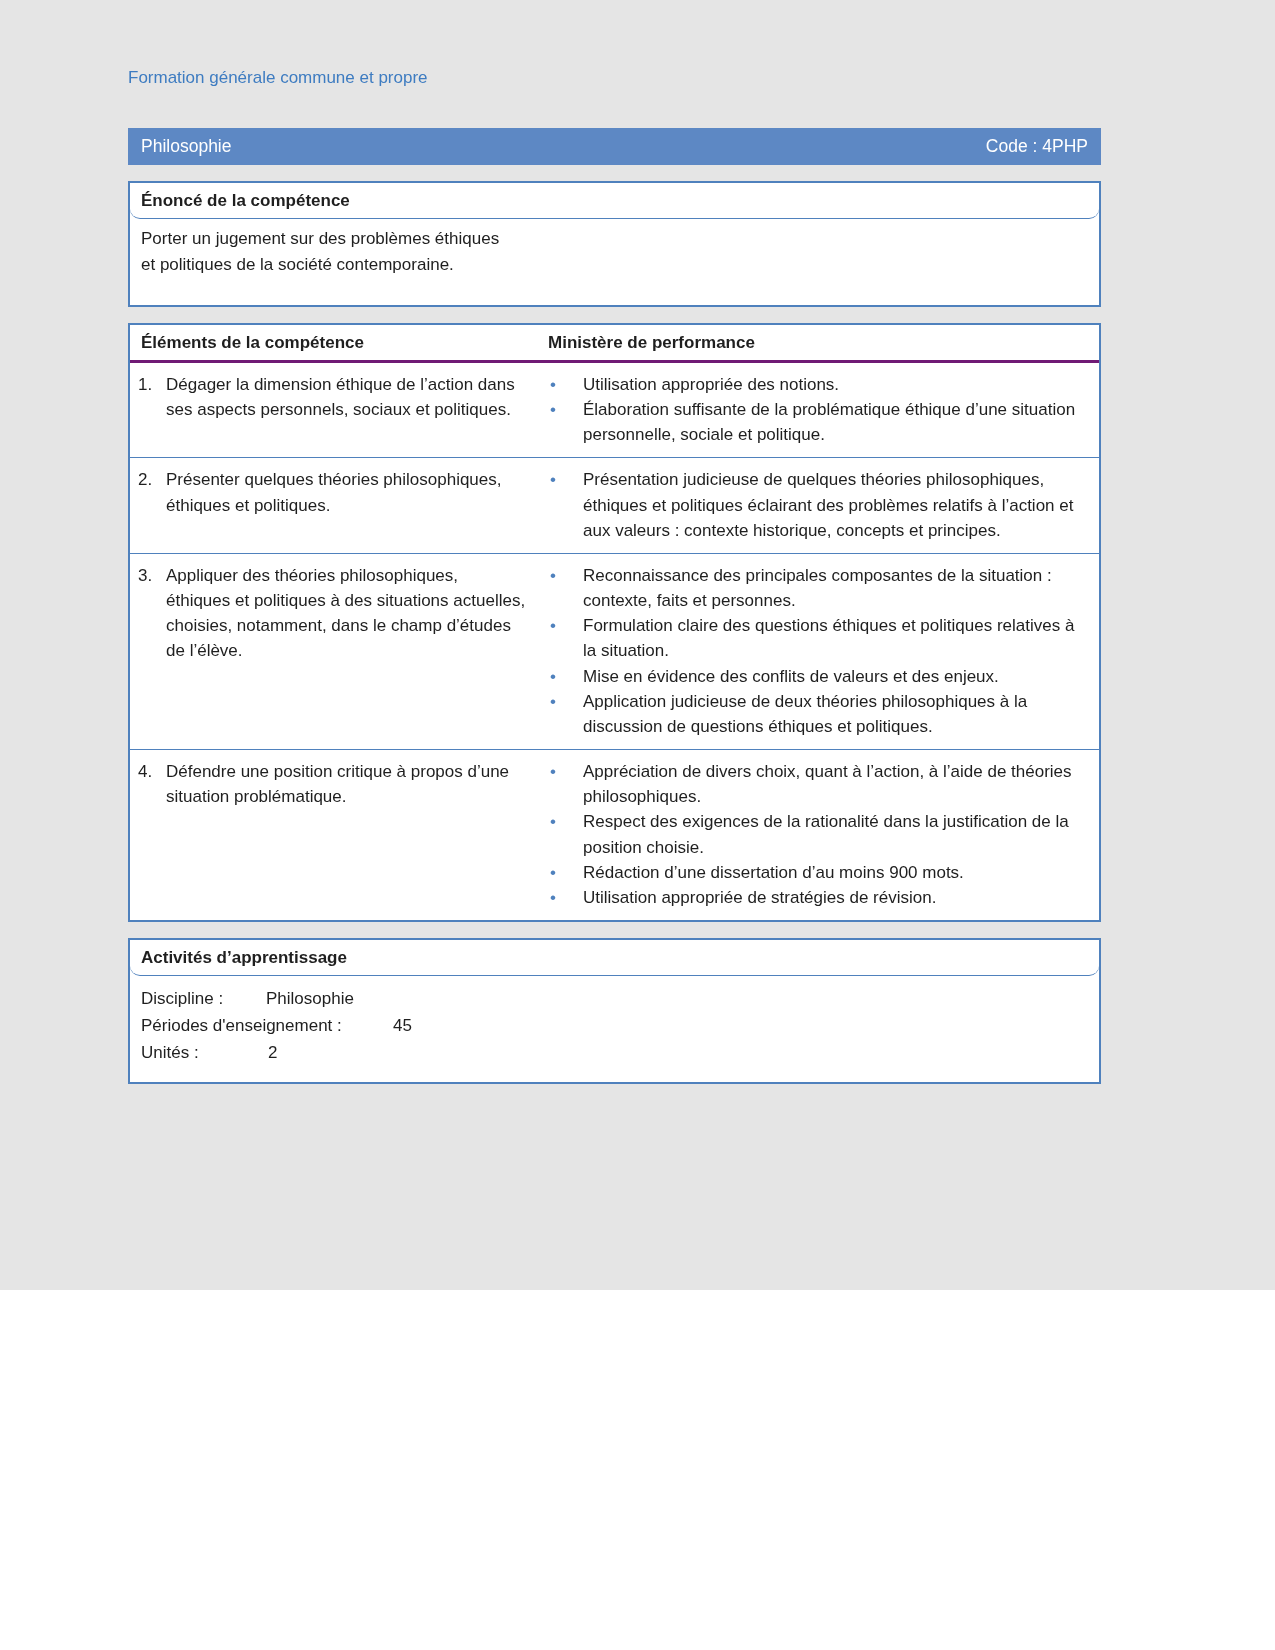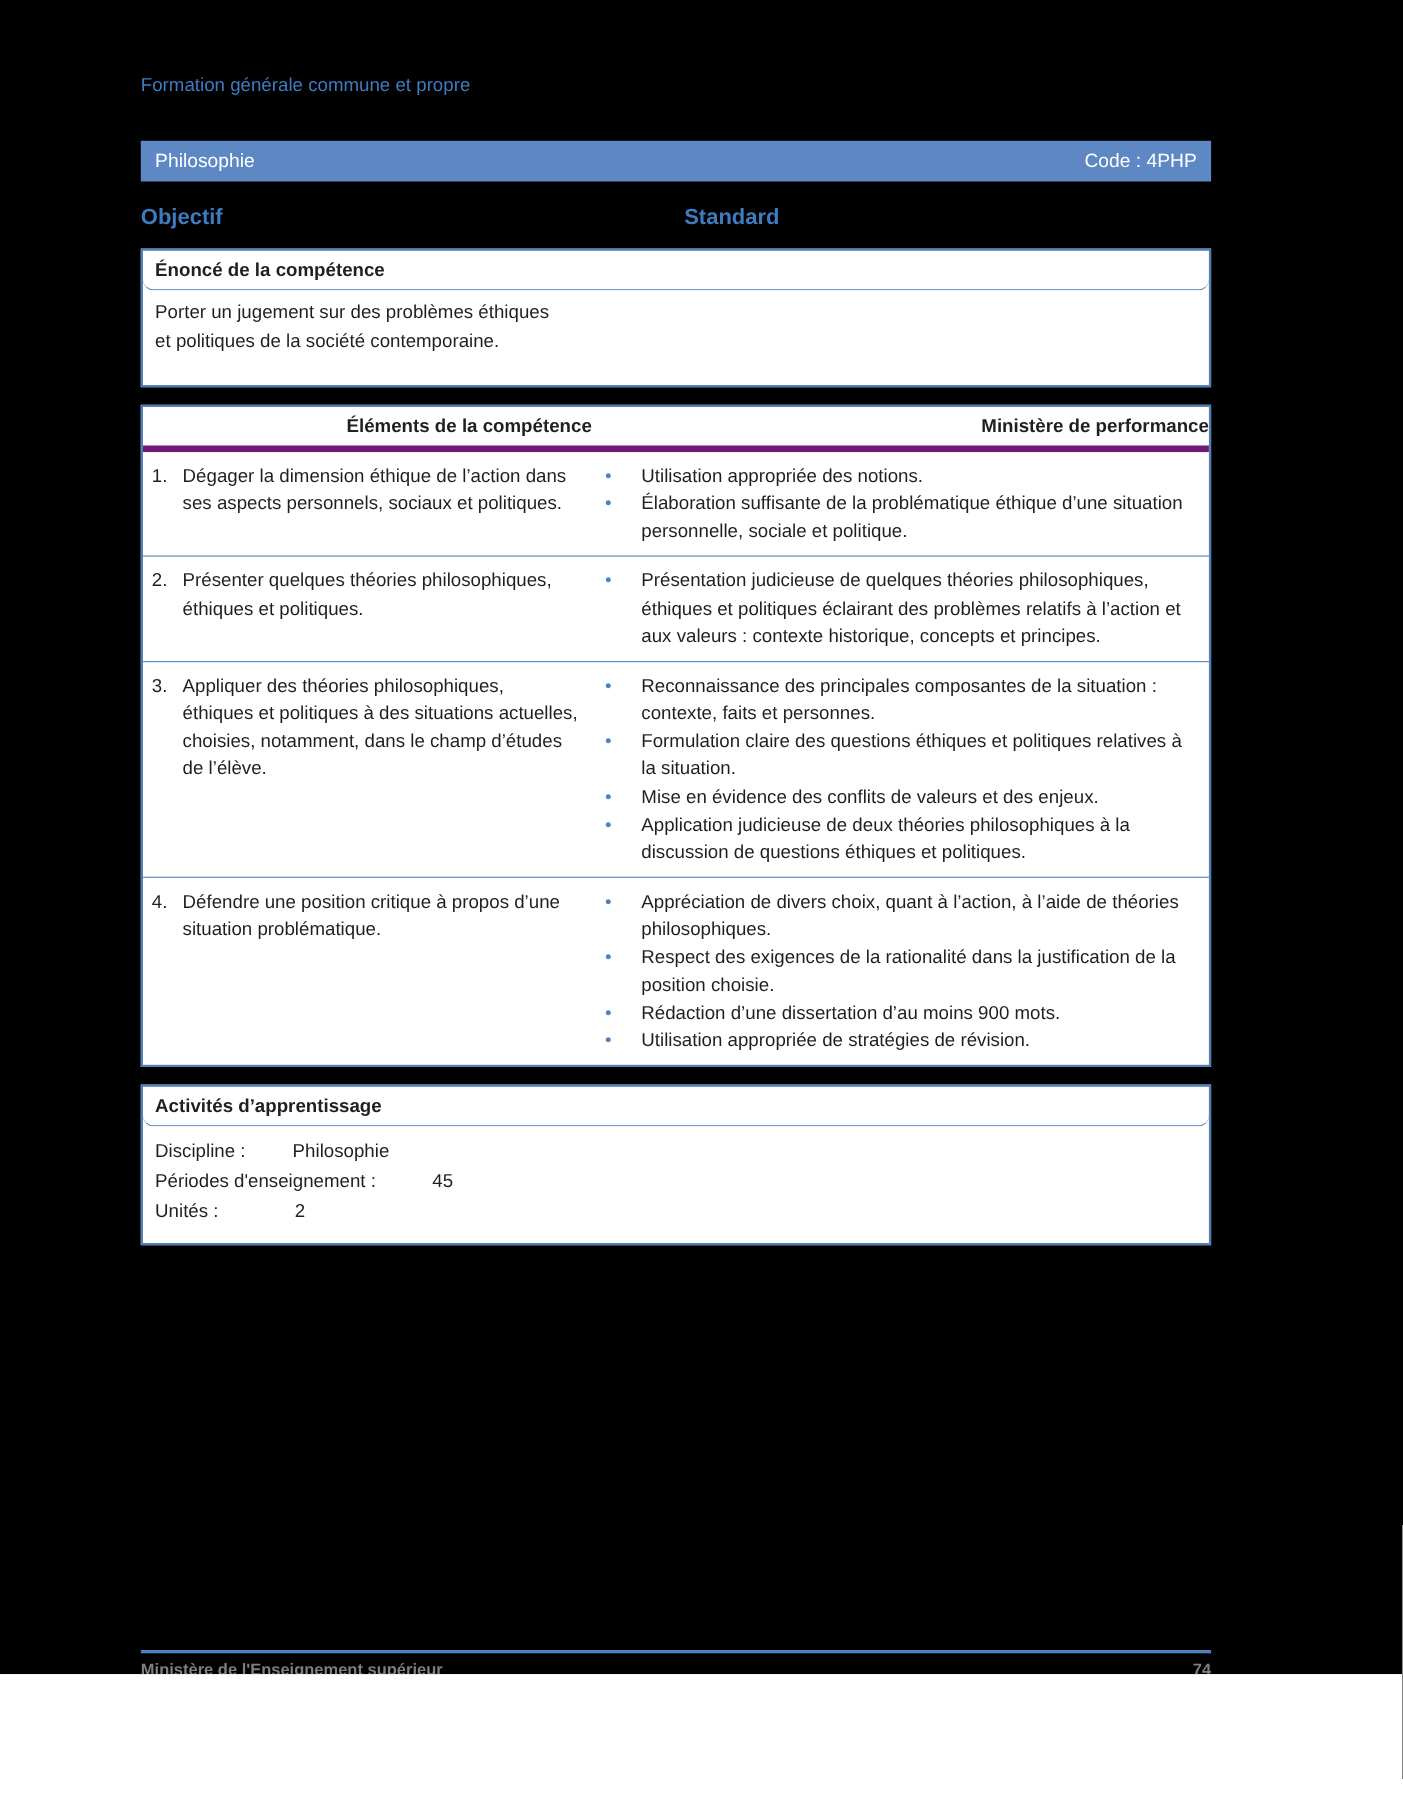--- a/index.html
+++ b/index.html
@@ -1,39 +1,39 @@
 <!DOCTYPE html>
 <html><head>
 <meta charset="utf-8">
 <style>
   * { margin:0; padding:0; box-sizing:border-box; }
   html,body { background:#ffffff; }
   body { font-family:"Liberation Sans", sans-serif; color:#1f1f1f; }
-  .page { position:relative; width:1275px; height:1522px; background:#000000; overflow:hidden; }
+  .page { position:relative; width:1275px; height:1290px; background:#e5e5e5; overflow:hidden; }
   .content { position:absolute; left:128px; top:0; width:973px; }
 
   .breadcrumb { margin-top:68px; color:#3e7cc1; font-size:17px; }
 
   .title-bar {
     margin-top:40px; background:#5d88c4; color:#ffffff;
     height:37px; display:flex; justify-content:space-between; align-items:center;
     padding:0 13px; font-size:17.5px;
   }
 
   .headings { margin-top:22px; display:flex; }
   .headings .h { font-size:20px; font-weight:bold; color:#3e7cc1; }
   .h-objectif { width:494px; }
 
   .box { border:2px solid #4f81bd; margin-top:16px; background:#ffffff; }
   .box-title { font-weight:bold; font-size:17px; padding:8px 11px 7px 11px; border-bottom:1px solid #4f81bd;border-radius:10px; }
   .box-body { padding:7px 11px 28px 11px; font-size:17px; line-height:1.5; }
   .enonce-text { max-width:370px; }
 
   
-  .comp-head { display:flex; border-bottom:6px solid #701a75;text-align:right; }
+  .comp-head { display:flex; border-bottom:3px solid #701a75; }
   .comp-head .hc { font-weight:bold; font-size:17px; padding:8px 0 7px 0; }
   .hc-el { width:408px; padding-left:11px !important; }
   .hc-cr { flex:1; padding-left:10px !important; }
 
   .comp-row { display:flex; }
   .comp-row + .comp-row { border-top:1px solid #4f81bd; }
   .cell-el { width:408px; padding:9px 12px 10px 8px; display:flex; font-size:17px; line-height:1.48; }
   .cell-el .num { width:28px; flex-shrink:0; }
   .cell-cr { flex:1; padding:9px 10px 10px 0; font-size:17px; line-height:1.48; }
   .cell-cr ul { list-style:none; }
@@ -60,24 +60,20 @@
 <div class="page">
   <div class="content">
 
     <div class="breadcrumb">Formation générale commune et propre</div>
 
     <div class="title-bar">
       <span>Philosophie</span>
       <span>Code : 4PHP</span>
     </div>
 
-    <div class="headings">
-      <div class="h h-objectif">Objectif</div>
-      <div class="h h-standard">Standard</div>
-    </div>
 
     <div class="box">
       <div class="box-title">Énoncé de la compétence</div>
       <div class="box-body">
         <p class="enonce-text">Porter un jugement sur des problèmes éthiques et politiques de la société contemporaine.</p>
       </div>
     </div>
 
     <div class="box">
       <div class="comp-head">

